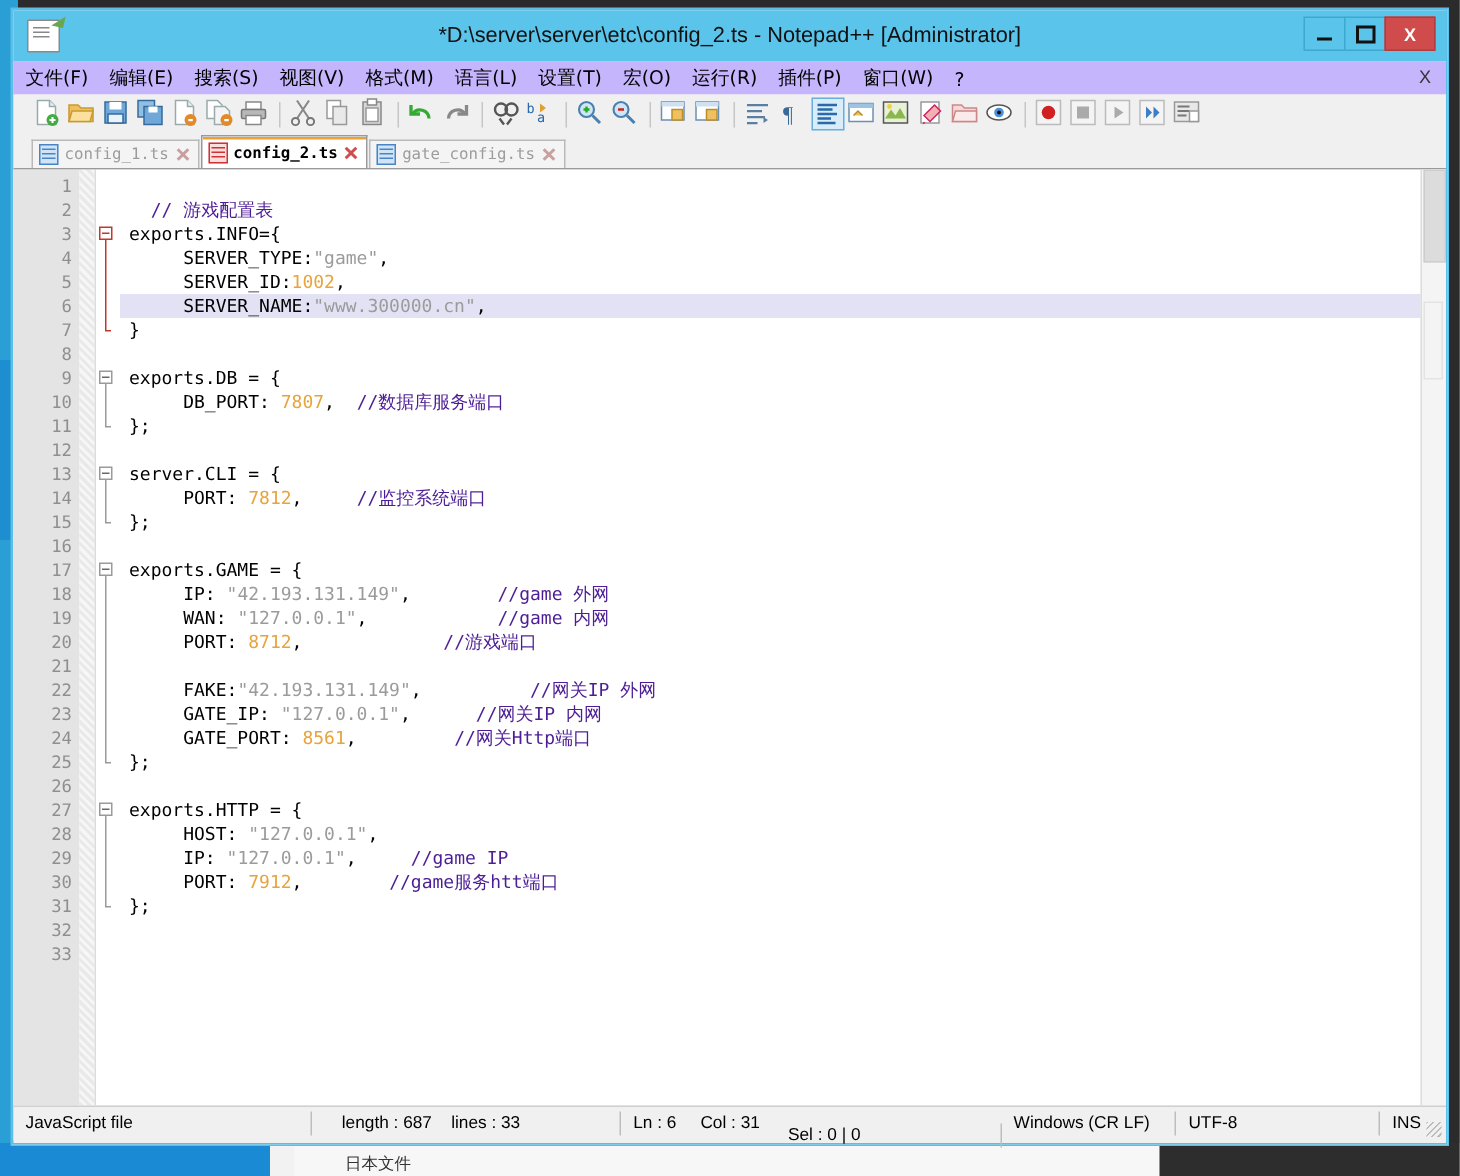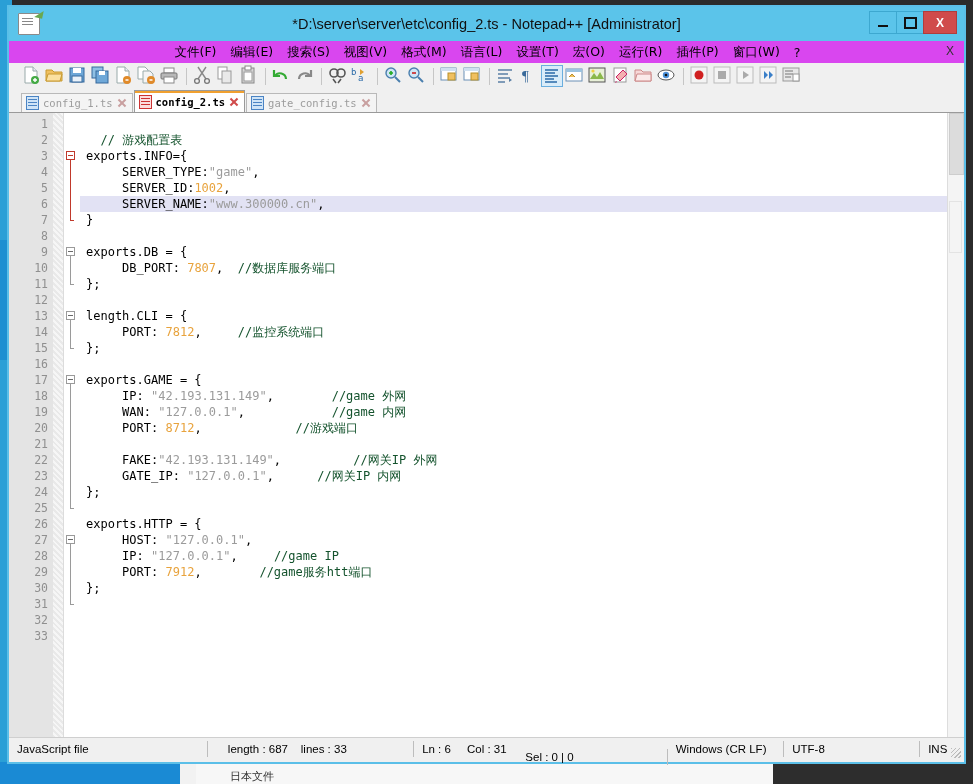--- a/index.html
+++ b/index.html
@@ -50,23 +50,22 @@
   .winbtn{
     width:26px;height:21px;display:flex;align-items:center;justify-content:center;
     background:#5bc4ea;border:1px solid #3da8d0;margin-left:-1px;font-size:12px;color:#111;
   }
   .winbtn.close{background:#d04b4b;border-color:#b03c3c;color:#fff;width:32px;font-weight:bold;}
   .glyph-min{display:block;width:10px;height:2px;background:#111;margin-top:6px;}
   .glyph-max{display:block;width:9px;height:8px;border:2px solid #111;}
 
   
   #menubar{
-    height:22px;background:#d946ef;display:flex;align-items:center;position:relative;
+    height:22px;background:#c4b5fd;display:flex;align-items:center;position:relative;
     border-bottom:0px solid #ddd;
-    justify-content:center;
   }
   .menu-item{
     font-size:12.5px;color:#000;padding:2px 6px;margin-left:2px;white-space:nowrap;cursor:default;
     font-family:"DejaVu Sans","Liberation Sans",sans-serif;
   }
   #menubar-close{position:absolute;right:10px;top:3px;font-size:12px;color:#333;}
 
   
   #toolbar{height:26px;background:#f0f0f0;display:flex;align-items:center;padding-left:12px;gap:1px;position:relative;}
   .tb{width:22px;height:22px;position:relative;flex:none;display:inline-block;}
@@ -121,21 +120,21 @@
   .foldline.red{background:#c0392b;}
   .foldend{position:absolute;width:4px;height:1px;background:#9a9a9a;}
   .foldend.red{background:#c0392b;}
 
   #code{
     position:relative;flex:1;background:#fff;padding-top:3px;overflow:hidden;
     font-family:"DejaVu Sans Mono","Liberation Mono",monospace;font-size:12px;
   }
   .cline{height:16px;line-height:16px;white-space:pre;padding-left:6px;color:#000;}
   .cline.hl{background:#e2e2f4;}
-  .tok-com{color:#14532d;text-align:center;}
+  .tok-com{color:#4c1d95;text-align:center;}
   .tok-str{color:#9b9b9b;}
   .tok-num{color:#e8a33d;}
   .tok-id{color:#000;}
   .tok-op{color:#000;}
   .tok-brace{color:#000;}
 
   
   #vscroll{position:absolute;right:0;top:0;width:16px;height:100%;background:#f4f4f4;border-left:1px solid #ddd;}
   #vscroll-thumb{position:absolute;left:1px;top:0;width:13px;height:60px;background:#dcdcdc;border:1px solid #cdcdcd;}
   #vscroll-mark{position:absolute;right:2px;top:88px;width:11px;height:50px;border:1px solid #e3e3e3;}
@@ -502,31 +501,32 @@
         <div class="cline"><span class="tok-id">exports.INFO={</span></div>
         <div class="cline"><span class="tok-id">     SERVER_TYPE:</span><span class="tok-str">"game"</span><span class="tok-op">,</span></div>
         <div class="cline"><span class="tok-id">     SERVER_ID:</span><span class="tok-num">1002</span><span class="tok-op">,</span></div>
         <div class="cline hl"><span class="tok-id">     SERVER_NAME:</span><span class="tok-str">"www.300000.cn"</span><span class="tok-op">,</span></div>
         <div class="cline"><span class="tok-brace">}</span></div>
         <div class="cline">&nbsp;</div>
         <div class="cline"><span class="tok-id">exports.DB = {</span></div>
         <div class="cline"><span class="tok-id">     DB_PORT: </span><span class="tok-num">7807</span><span class="tok-op">,  </span><span class="tok-com">//数据库服务端口</span></div>
         <div class="cline"><span class="tok-brace">};</span></div>
         <div class="cline">&nbsp;</div>
-        <div class="cline"><span class="tok-id">length.CLI = {</span></div>
+        <div class="cline"><span class="tok-id">server.CLI = {</span></div>
         <div class="cline"><span class="tok-id">     PORT: </span><span class="tok-num">7812</span><span class="tok-op">,     </span><span class="tok-com">//监控系统端口</span></div>
         <div class="cline"><span class="tok-brace">};</span></div>
         <div class="cline">&nbsp;</div>
         <div class="cline"><span class="tok-id">exports.GAME = {</span></div>
         <div class="cline"><span class="tok-id">     IP: </span><span class="tok-str">"42.193.131.149"</span><span class="tok-op">,        </span><span class="tok-com">//game 外网</span></div>
         <div class="cline"><span class="tok-id">     WAN: </span><span class="tok-str">"127.0.0.1"</span><span class="tok-op">,            </span><span class="tok-com">//game 内网</span></div>
         <div class="cline"><span class="tok-id">     PORT: </span><span class="tok-num">8712</span><span class="tok-op">,             </span><span class="tok-com">//游戏端口</span></div>
         <div class="cline">&nbsp;</div>
         <div class="cline"><span class="tok-id">     FAKE:</span><span class="tok-str">"42.193.131.149"</span><span class="tok-op">,          </span><span class="tok-com">//网关IP 外网</span></div>
         <div class="cline"><span class="tok-id">     GATE_IP: </span><span class="tok-str">"127.0.0.1"</span><span class="tok-op">,      </span><span class="tok-com">//网关IP 内网</span></div>
+        <div class="cline"><span class="tok-id">     GATE_PORT: </span><span class="tok-num">8561</span><span class="tok-op">,         </span><span class="tok-com">//网关Http端口</span></div>
         <div class="cline"><span class="tok-brace">};</span></div>
         <div class="cline">&nbsp;</div>
         <div class="cline"><span class="tok-id">exports.HTTP = {</span></div>
         <div class="cline"><span class="tok-id">     HOST: </span><span class="tok-str">"127.0.0.1"</span><span class="tok-op">,</span></div>
         <div class="cline"><span class="tok-id">     IP: </span><span class="tok-str">"127.0.0.1"</span><span class="tok-op">,     </span><span class="tok-com">//game IP</span></div>
         <div class="cline"><span class="tok-id">     PORT: </span><span class="tok-num">7912</span><span class="tok-op">,        </span><span class="tok-com">//game服务htt端口</span></div>
         <div class="cline"><span class="tok-brace">};</span></div>
         <div class="cline">&nbsp;</div>
         <div class="cline">&nbsp;</div>
       </div>

